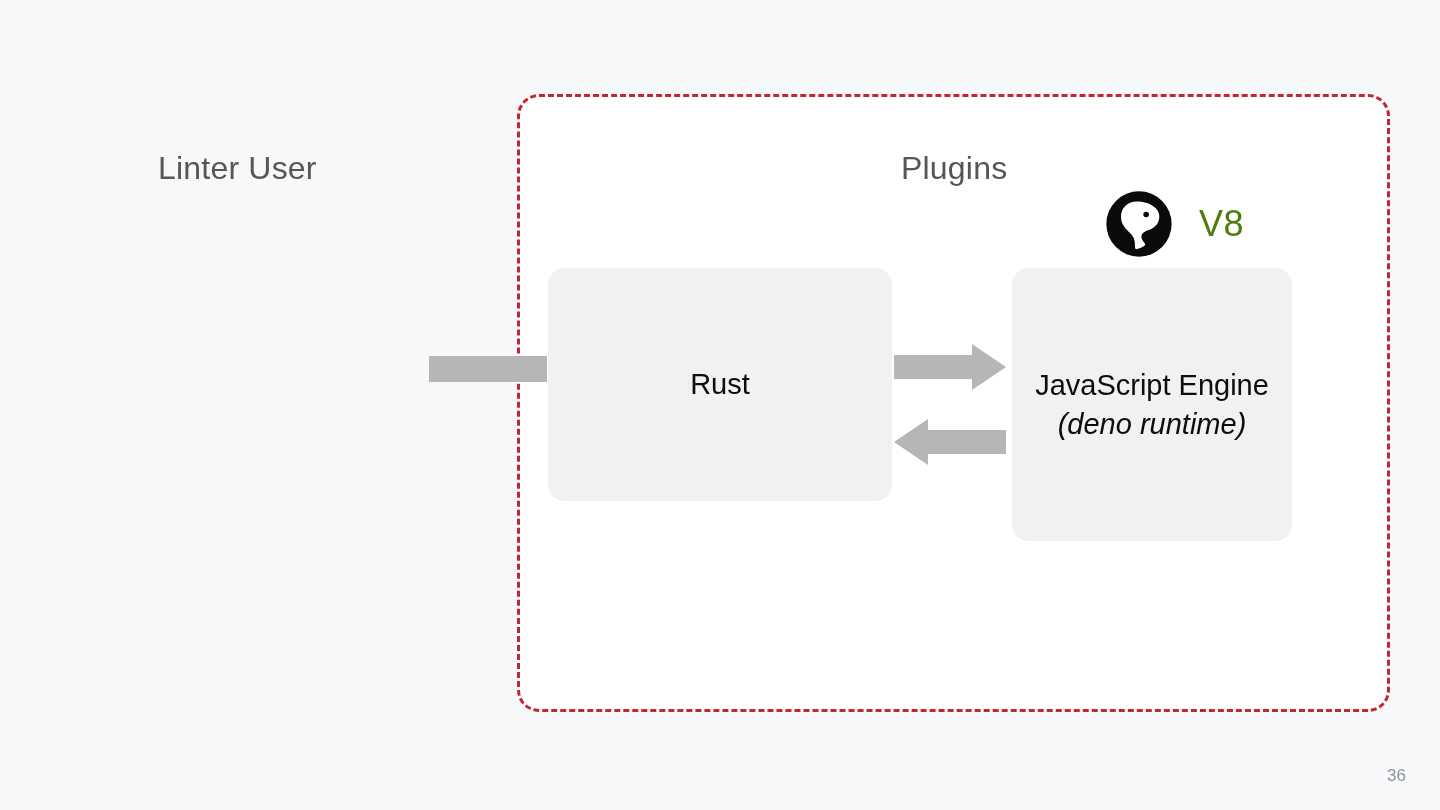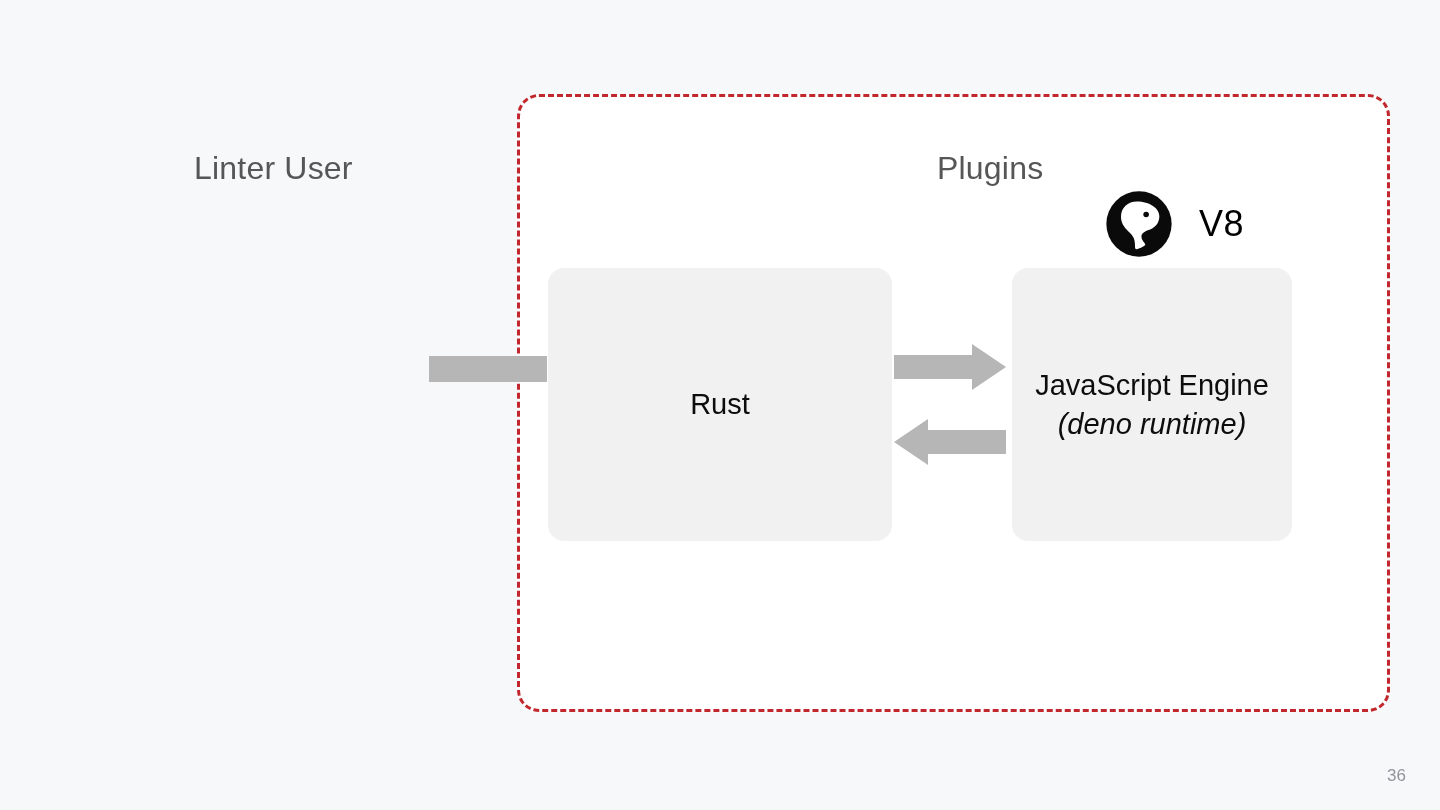--- a/index.html
+++ b/index.html
@@ -33,21 +33,20 @@
   }
 
   
   .group-label {
     position: absolute;
     font-size: 32px;
     color: #565656;
     font-weight: 400;
     white-space: nowrap;
     letter-spacing: 0.2px;
-    margin-left: 36px;
   }
   .label-linter-user {
     left: 158px;
     top: 150px;
   }
   .label-linter {
     left: 901px;
     top: 150px;
   }
 
@@ -68,21 +67,21 @@
   .box-plugins {
     left: 82px;
     top: 268px;
     width: 347px;
     height: 273px;
   }
   .box-rust {
     left: 548px;
     top: 268px;
     width: 344px;
-    height: 273px;
+    height: 233px;
   }
   .box-engine {
     left: 1012px;
     top: 268px;
     width: 280px;
     height: 273px;
   }
   .box-engine .line2 { display: block; font-style: italic; }
 
   
@@ -118,21 +117,21 @@
     left: 1105px;
     top: 190px;
     width: 68px;
     height: 68px;
   }
   .v8-text {
     position: absolute;
     left: 1199px;
     top: 203px;
     font-size: 36px;
-    color: #000000;
+    color: #4d7c0f;
     font-weight: 400;
     letter-spacing: 0.5px;
   }
 
   
   .page-number {
     position: absolute;
     right: 34px;
     bottom: 24px;
     font-size: 17px;

